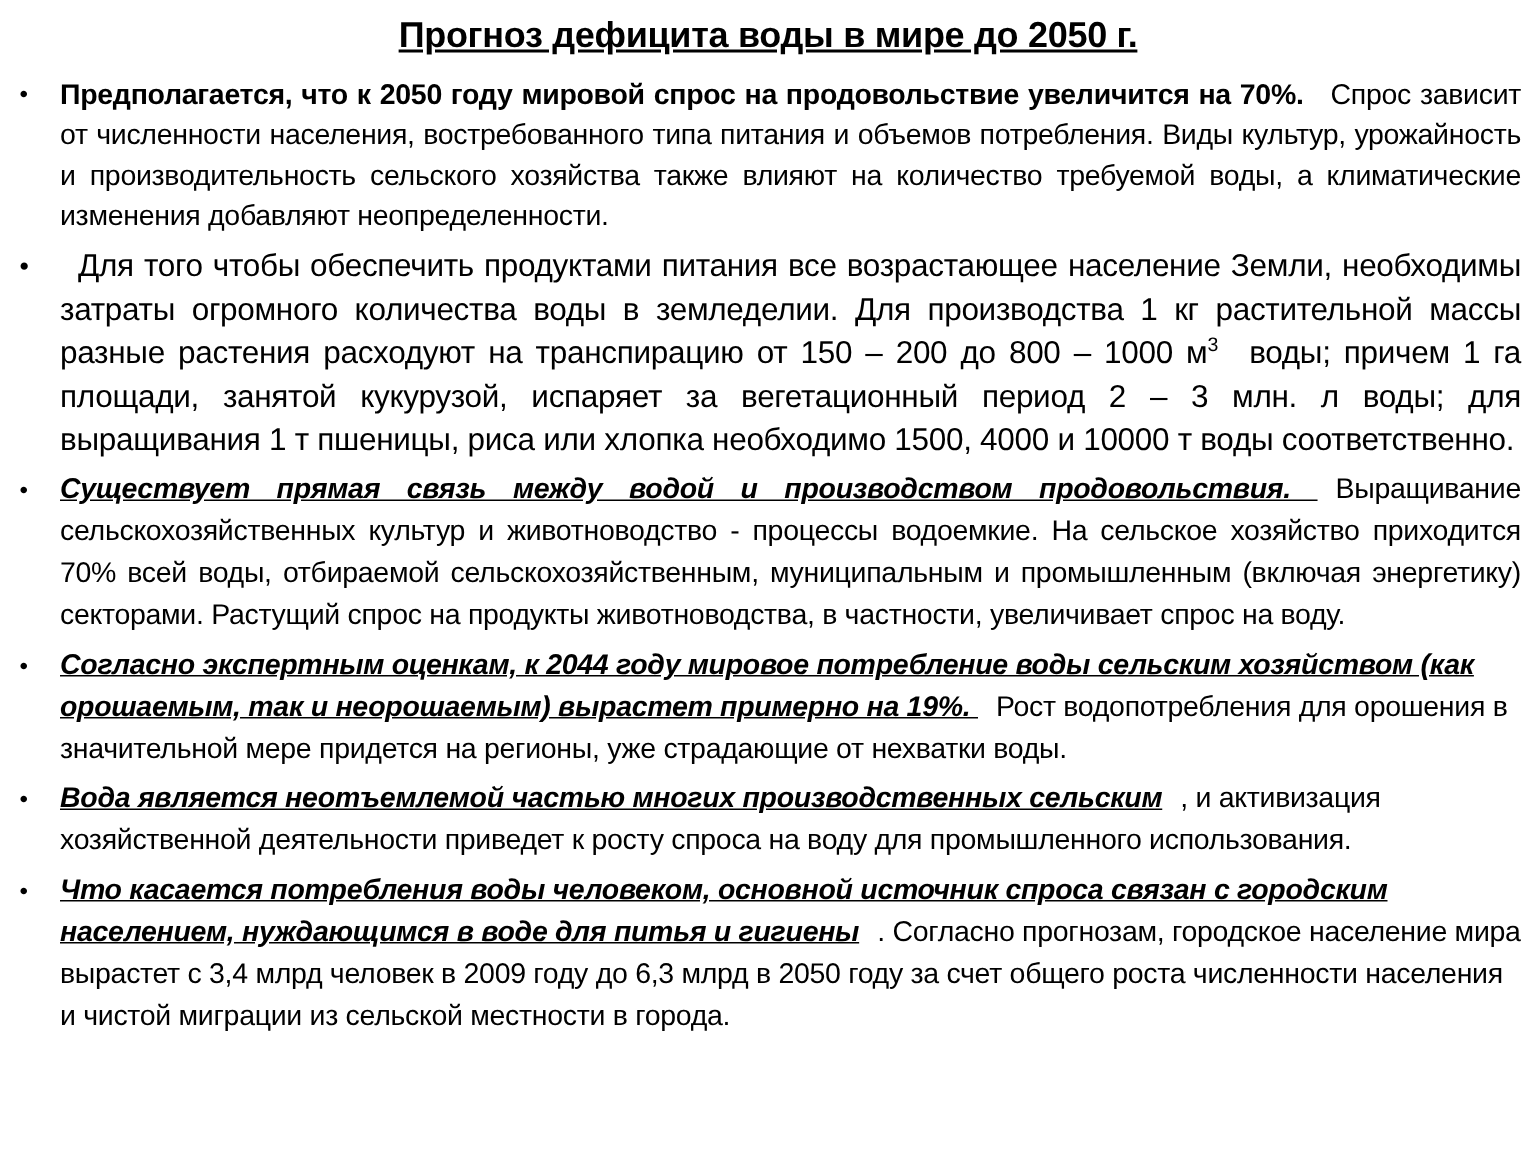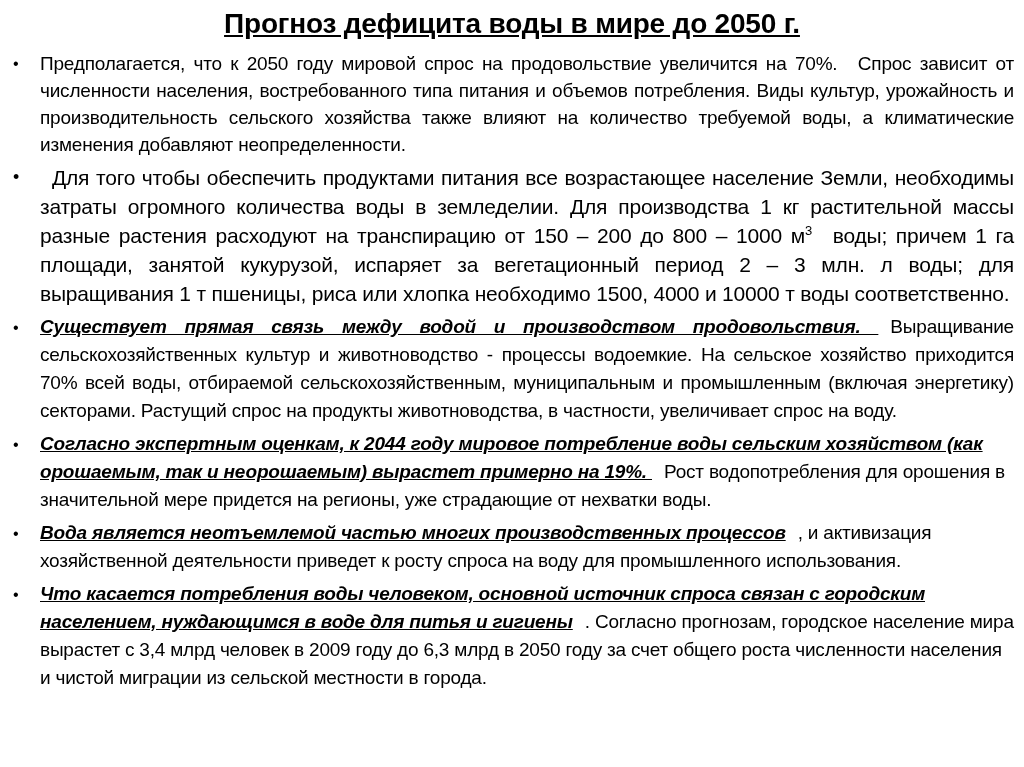--- a/index.html
+++ b/index.html
@@ -16,21 +16,21 @@
   }
   .slide {
     box-sizing: border-box;
     width: 1024px;
     height: 767px;
     padding-top: 5px;
   }
   .slide-title {
     margin: 2px 0 9px 0;
     text-align: center;
-    font-size: 28px;
+    font-size: 24px;
     line-height: 34px;
     font-weight: bold;
     text-decoration: underline;
     letter-spacing: -0.2px;
   }
   .bullet-list {
     margin: 0;
     padding: 0;
   }
   .bullet {
@@ -46,30 +46,30 @@
     position: absolute;
     left: 13px;
     top: 0;
     font-size: 0.85em;
   }
   .bullet.align-justify { text-align: justify; text-align-last: left; }
   .bullet.align-left    { text-align: left; }
   .bullet.size-large    { font-size: 21px; line-height: 29px; }
   .bullet.lh-28         { line-height: 28px; }
   .run-normal { font-weight: normal; margin-left: 12px; }
-  .run-bold   { font-weight: normal; }
+  .run-bold   { font-weight: bold; }
   .run-biu    { font-weight: bold; font-style: italic; text-decoration: underline; }
   sup.run-sup { font-size: 0.62em; line-height: 0; }
 </style>
 </head>
 <body>
 
 <div class="slide">
   <h1 class="slide-title">Прогноз дефицита воды в мире до 2050 г.</h1>
   <div class="bullet-list">
       <div class="bullet align-justify"><span class="marker">•</span><span class="run-bold">Предполагается, что к 2050 году мировой спрос на продовольствие увеличится на 70%.</span><span class="run-normal"> Спрос зависит от численности населения, востребованного типа питания и объемов потребления. Виды культур, урожайность и производительность сельского хозяйства также влияют на количество требуемой воды, а климатические изменения добавляют неопределенности.</span></div>
       <div class="bullet align-justify size-large"><span class="marker">•</span><span class="run-normal">Для того чтобы обеспечить продуктами питания все возрастающее население Земли, необходимы затраты огромного количества воды в земледелии. Для производства 1 кг растительной массы разные растения расходуют на транспирацию от 150 – 200 до 800 – 1000 м</span><sup class="run-sup">3</sup><span class="run-normal"> воды; причем 1 га площади, занятой кукурузой, испаряет за вегетационный период 2 – 3 млн. л воды; для выращивания 1 т пшеницы, риса или хлопка необходимо 1500, 4000 и 10000 т воды соответственно.</span></div>
       <div class="bullet align-justify lh-28"><span class="marker">•</span><span class="run-biu">Существует прямая связь между водой и производством продовольствия. </span><span class="run-normal">Выращивание сельскохозяйственных культур и животноводство - процессы водоемкие. На сельское хозяйство приходится 70% всей воды, отбираемой сельскохозяйственным, муниципальным и промышленным (включая энергетику) секторами. Растущий спрос на продукты животноводства, в частности, увеличивает спрос на воду.</span></div>
       <div class="bullet align-left lh-28"><span class="marker">•</span><span class="run-biu">Согласно экспертным оценкам, к 2044 году мировое потребление воды сельским хозяйством (как орошаемым, так и неорошаемым) вырастет примерно на 19%. </span><span class="run-normal">Рост водопотребления для орошения в значительной мере придется на регионы, уже страдающие от нехватки воды.</span></div>
-      <div class="bullet align-left lh-28"><span class="marker">•</span><span class="run-biu">Вода является неотъемлемой частью многих производственных процессов</span><span class="run-normal">, и активизация хозяйственной деятельности приведет к росту спроса на воду для промышленного использования.</span></div>
+      <div class="bullet align-left lh-28"><span class="marker">•</span><span class="run-biu">Вода является неотъемлемой частью многих производственных сельским</span><span class="run-normal">, и активизация хозяйственной деятельности приведет к росту спроса на воду для промышленного использования.</span></div>
       <div class="bullet align-left lh-28"><span class="marker">•</span><span class="run-biu">Что касается потребления воды человеком, основной источник спроса связан с городским населением, нуждающимся в воде для питья и гигиены</span><span class="run-normal">. Согласно прогнозам, городское население мира вырастет с 3,4 млрд человек в 2009 году до 6,3 млрд в 2050 году за счет общего роста численности населения и чистой миграции из сельской местности в города.</span></div>
     </div>
 </div>
 
 </body></html>

